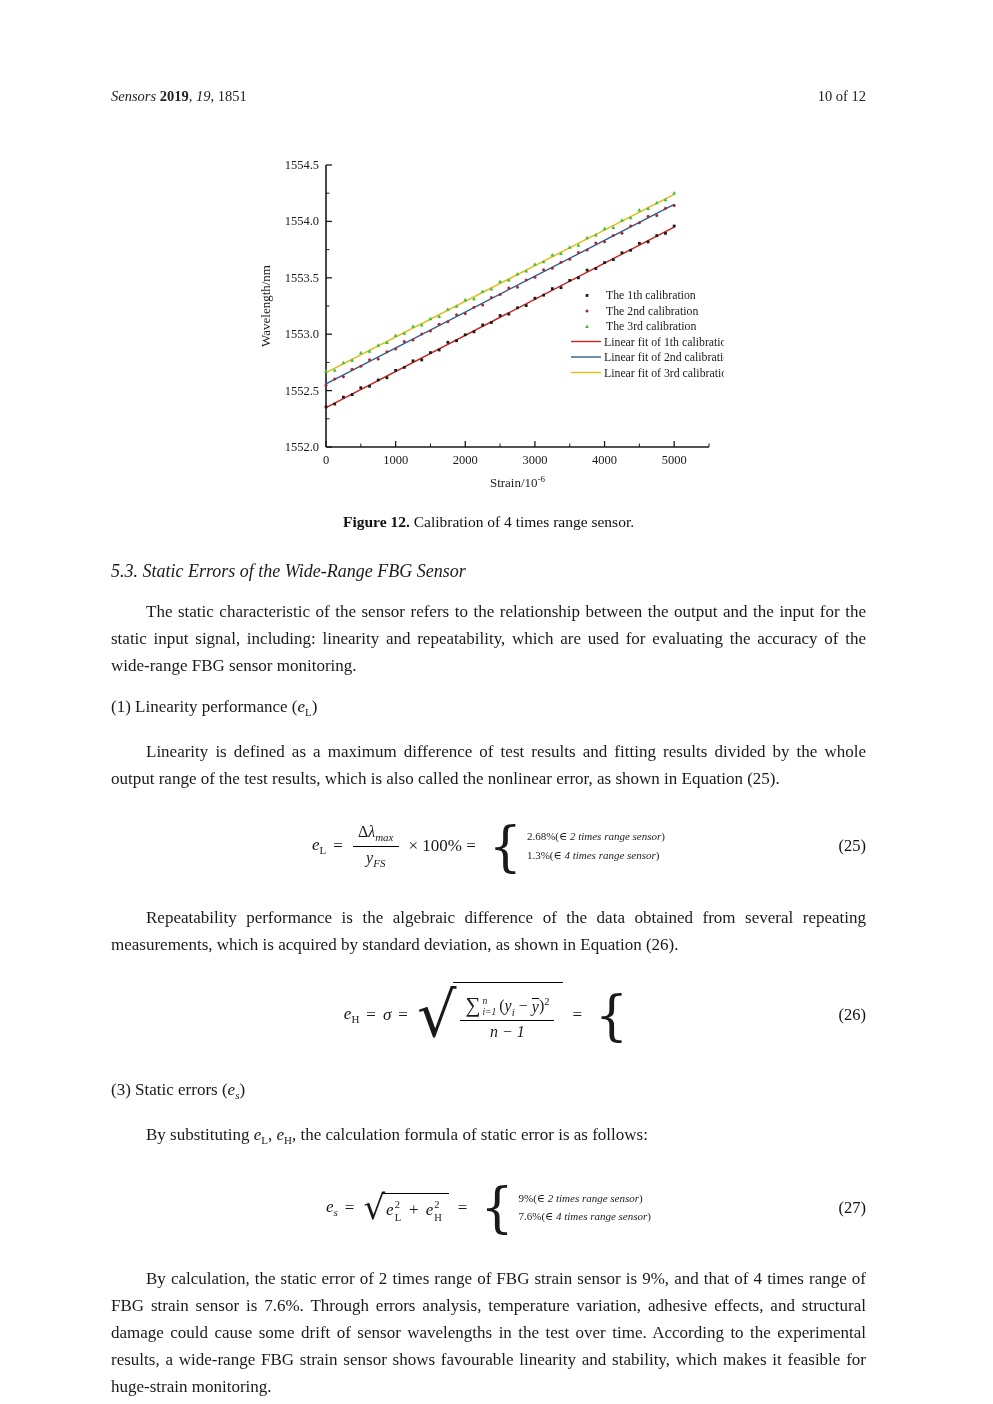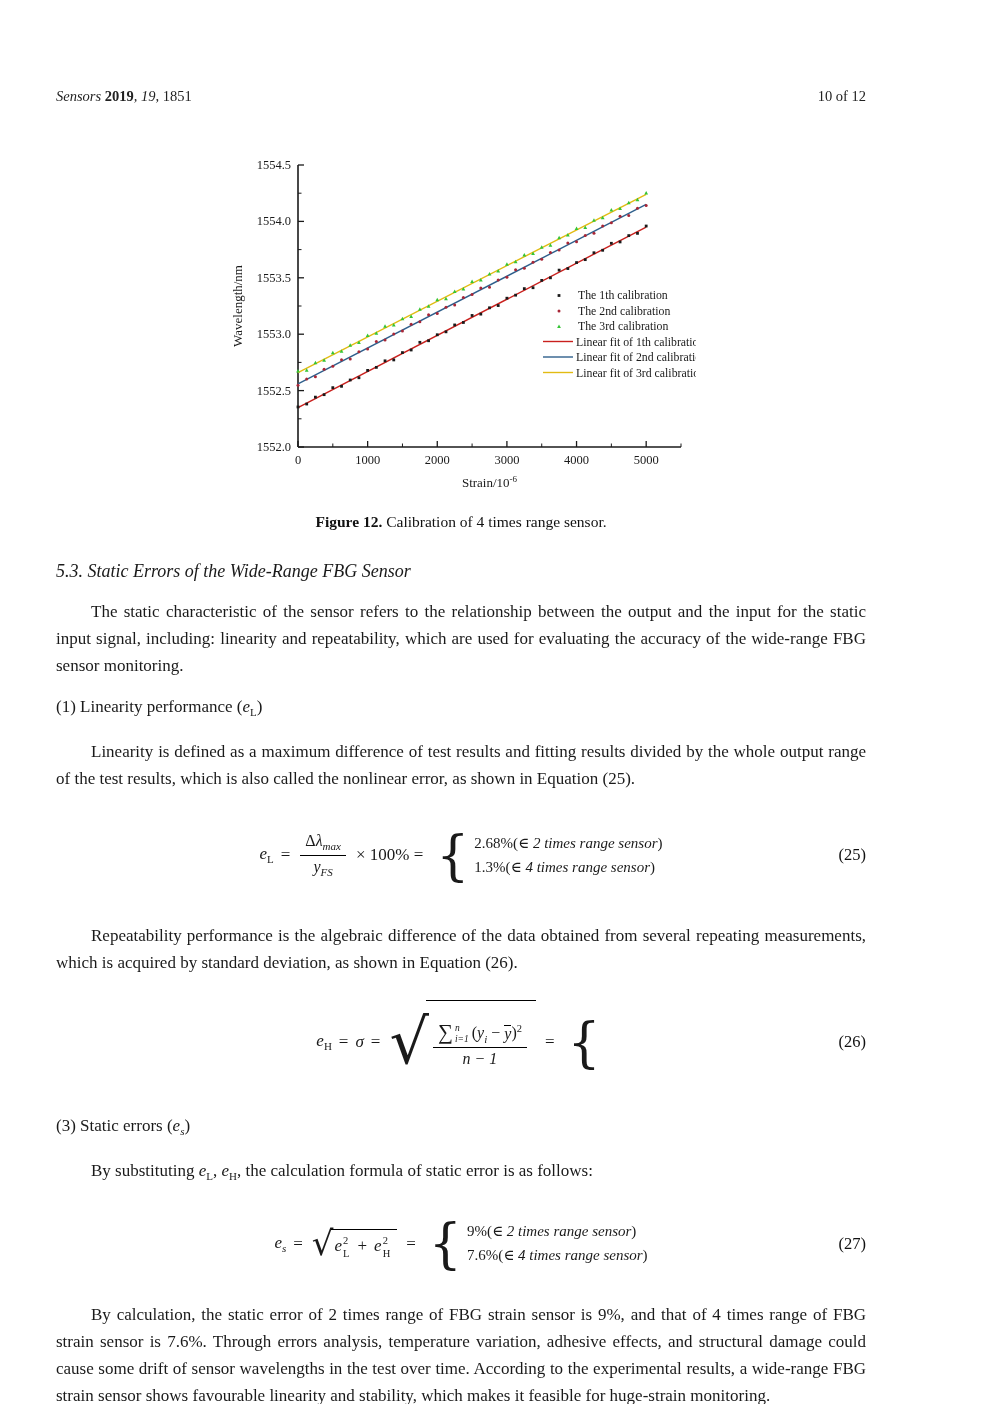--- a/index.html
+++ b/index.html
@@ -1,18 +1,18 @@
 <!DOCTYPE html>
 <html><head>
 <meta charset="utf-8">
 <style>
   html,body{margin:0;padding:0;background:#e8e8e8;}
   .page{
     width:993px;height:1404px;background:#ffffff;margin:0 auto;
-    box-sizing:border-box;padding:88px 127px 0 56px;
+    box-sizing:border-box;padding:88px 127px 0 111px;
     font-family:"Liberation Serif","DejaVu Serif",serif;color:#1a1a1a;
     position:relative;
   }
   .hdr{display:flex;justify-content:space-between;font-size:14.5px;color:#222;}
   .hdr .j{font-style:italic}
   .hdr .y{font-weight:bold}
   .hdr .v{font-style:italic}
 
   .figure-block{margin-top:42px;text-align:center;}
   .chart-wrap{display:flex;justify-content:center;}
@@ -27,26 +27,26 @@
   sub.rs{font-size:11px;}
   sub.rs.it, .it{font-style:italic;}
 
   
   .eq-row{position:relative;display:flex;align-items:center;justify-content:center;margin:24px 0 28px 0;min-height:58px;}
   .eq-body{display:flex;align-items:center;font-size:17px;}
   .eq-num{position:absolute;right:0;top:50%;transform:translateY(-50%);font-size:16.5px;color:#111;}
   .tok{white-space:pre;}
   .tok i{font-style:italic;}
   .op{margin:0 7px;white-space:pre;}
-  .frac{display:inline-flex;flex-direction:column;align-items:center;margin:16px 3px;font-size:16px;}
+  .frac{display:inline-flex;flex-direction:column;align-items:center;margin:7px 3px;font-size:16px;}
   .frac .num{display:flex;align-items:flex-end;justify-content:center;border-bottom:1.3px solid #000;padding:0 5px 2px 5px;}
   .frac .den{display:flex;align-items:center;justify-content:flex-start;padding-top:2px;}
   .cases{display:flex;align-items:center;margin-left:6px;}
   .brace{font-size:52px;font-weight:300;line-height:0.85;margin-right:5px;transform:scaleY(1.05);font-family:"DejaVu Serif",serif;}
-  .case-col{display:flex;flex-direction:column;gap:3px;font-size:15px;line-height:1.4;text-align:left;}
+  .case-col{display:flex;flex-direction:column;gap:3px;font-size:11px;line-height:1.4;text-align:left;}
   .sqrt{display:flex;align-items:center;margin:0 2px;}
   .rad{line-height:0.8;font-weight:300;margin-right:-3px;font-family:"DejaVu Serif",serif;}
   .rad-big{font-size:62px;}
   .rad-small{font-size:34px;}
   .sqrt-body{display:flex;align-items:center;border-top:1.4px solid #000;padding:3px 6px 0 4px;}
   .sum{font-size:21px;margin-right:1px;}
   .sumscripts{display:inline-flex;flex-direction:column;font-size:9.5px;line-height:1.15;font-style:italic;margin:0 3px 0 1px;align-items:flex-start;}
   .bar{display:inline-block;border-top:1.3px solid #000;line-height:1.05;}
   .supsub{display:inline-flex;flex-direction:column;align-items:flex-start;font-size:10.5px;line-height:1.2;margin:0 1px;transform:translateY(2px);}
 </style>

